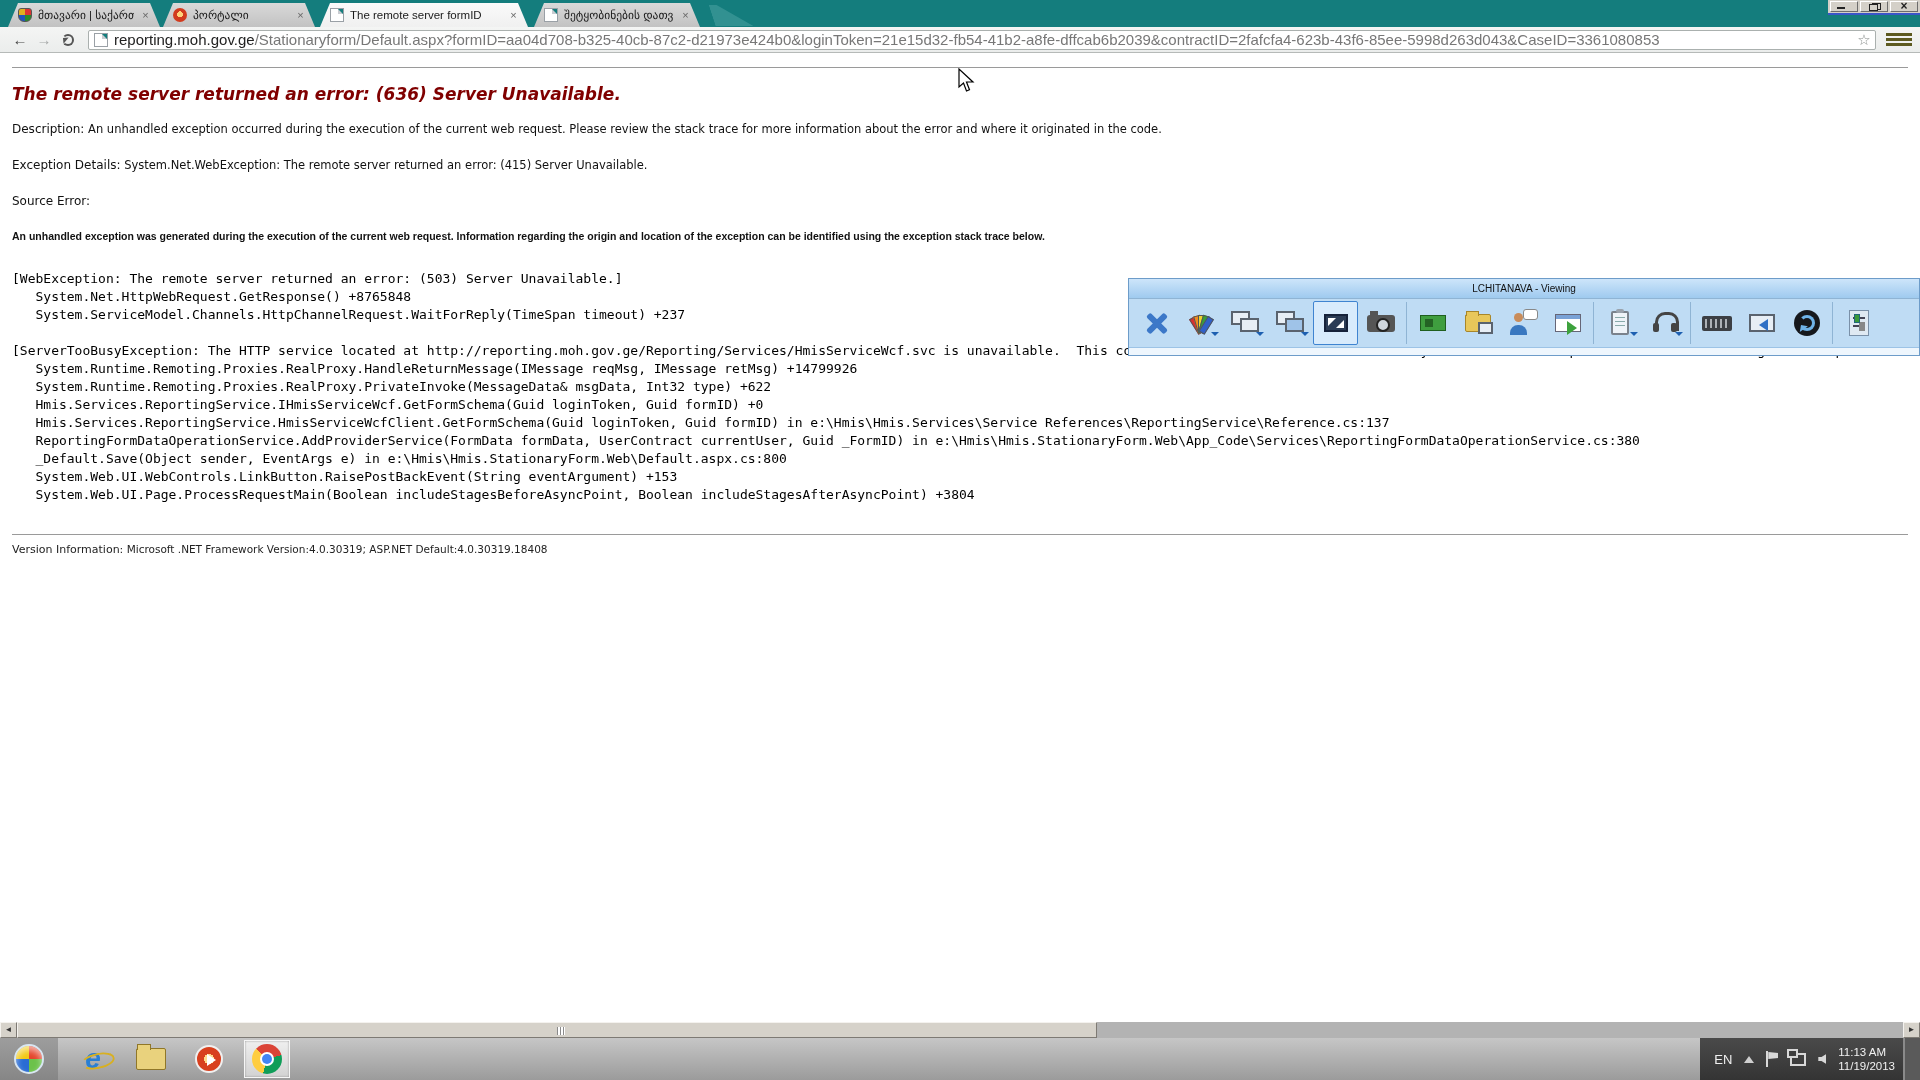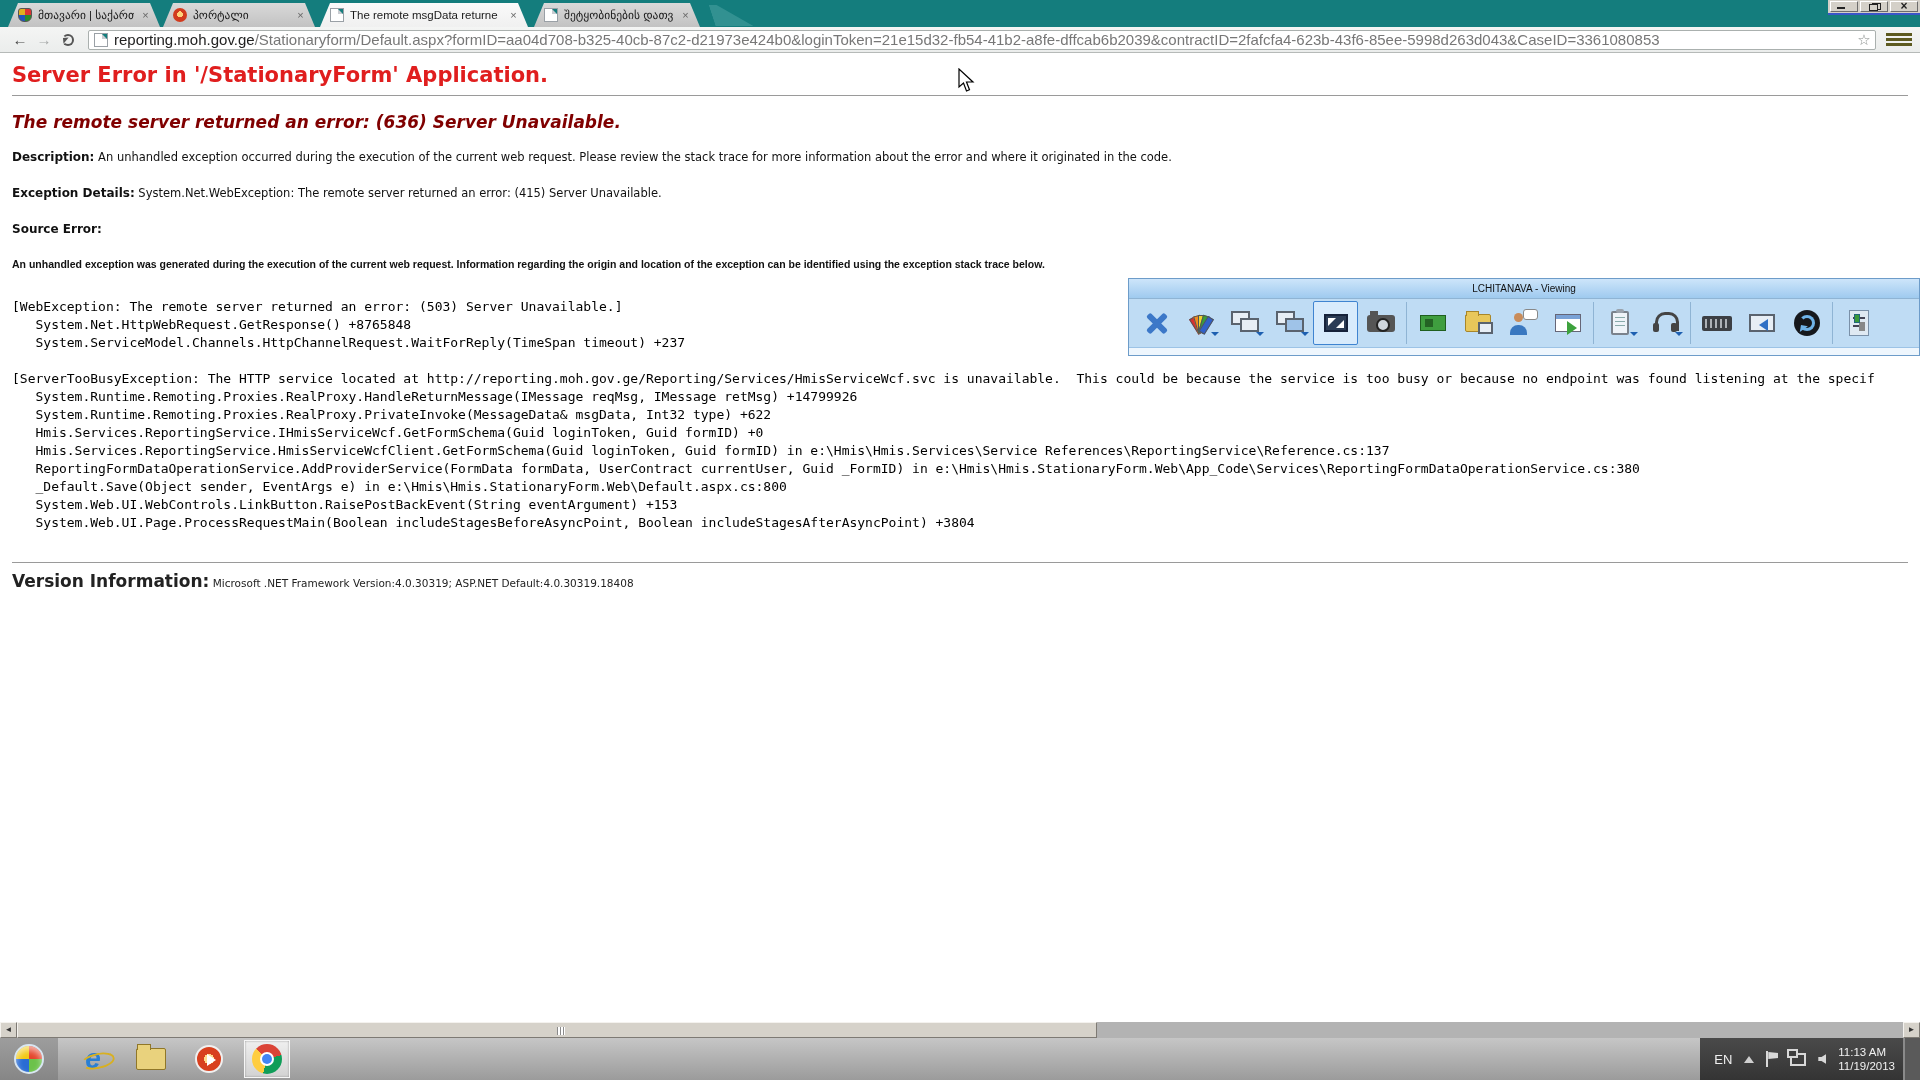--- a/index.html
+++ b/index.html
@@ -72,27 +72,27 @@
   .menu-btn i { display:block; height:3px; background:#5d5a20; }
 
   
   .page { position:absolute; top:53px; left:0; width:1920px; height:969px; background:#fff;
           overflow:hidden; font-family:"DejaVu Sans", sans-serif; }
   .page-inner { padding:8px 12px; }
   .err-h1 { color:#e01e1e; font-size:21px; font-weight:bold; margin:2px 0 8px; }
   .page hr { border:none; border-top:1px solid #9a9a9a; margin:6px 0; }
   .err-h2 { color:#800000; font-size:17px; font-style:italic; font-weight:bold; margin:16px 0 18px; }
   .meta-line { font-size:11.5px; margin:0 0 22px; color:#111; }
-  .meta-label { font-weight:bold; font-size:12px; }
+  .meta-label { font-weight:normal; font-size:12px; }
   .src-block { font-family:Liberation Sans, sans-serif; font-weight:bold; font-size:10.5px;
                margin:4px 0 22px; color:#111; }
   .stack-pre { font-family:"DejaVu Sans Mono", monospace; font-size:13px; line-height:18px;
                white-space:pre; margin:28px 0 30px; color:#000; }
   .version-line { font-size:10.5px; margin-top:8px; color:#222; }
-  .version-line .meta-label { font-size:17px; }
+  .version-line .meta-label { font-size:11px; }
 
   
   .viewer { position:absolute; left:1128px; top:278px; width:792px; height:78px;
             border:1px solid #6d9cc9; background:#bfdcf4; z-index:10; }
   .viewer-title { height:19px; background:linear-gradient(#cde5fa,#9fcaef); color:#111;
                   font-size:10px; text-align:center; line-height:19px; }
   .viewer-icons { height:49px; display:flex; align-items:center; padding:0 4px;
                   border-top:1px solid #8fb4d4; }
   .vsep { width:1px; height:42px; background:#8fb4d4; margin:0 3px; flex:none; }
   .vbtn { width:45px; height:44px; flex:none; position:relative; display:flex;
@@ -240,21 +240,21 @@
       <span class="tab-title">მთავარი | საქართველ</span>
       <span class="tab-close"></span>
     </div>
     <div class="tab" style="left:163px; width:152px;">
       <span class="favicon fav-badge"></span>
       <span class="tab-title">პორტალი</span>
       <span class="tab-close"></span>
     </div>
     <div class="tab active" style="left:320px; width:208px;">
       <span class="favicon fav-page"></span>
-      <span class="tab-title">The remote msgData returne</span>
+      <span class="tab-title">The remote server formID</span>
       <span class="tab-close"></span>
     </div>
     <div class="tab" style="left:534px; width:166px;">
       <span class="favicon fav-page"></span>
       <span class="tab-title">შეტყობინების დათვალ</span>
       <span class="tab-close"></span>
     </div>
     <div class="newtab-btn"></div>
   </div>
 
@@ -277,21 +277,20 @@
     </div>
     <div class="menu-btn">
         <i></i>
         <i></i>
         <i></i>
       </div>
   </div>
 
   <div class="page">
     <div class="page-inner">
-      <div class="err-h1">Server Error in '/StationaryForm' Application.</div>
       <hr>
       <div class="err-h2">The remote server returned an error: (636) Server Unavailable.</div>
       <div class="meta-line">
         <span class="meta-label">Description:</span>
         <span>An unhandled exception occurred during the execution of the current web request. Please review the stack trace for more information about the error and where it originated in the code.</span>
       </div>
       <div class="meta-line">
         <span class="meta-label">Exception Details:</span>
         <span>System.Net.WebException: The remote server returned an error: (415) Server Unavailable.</span>
       </div>

